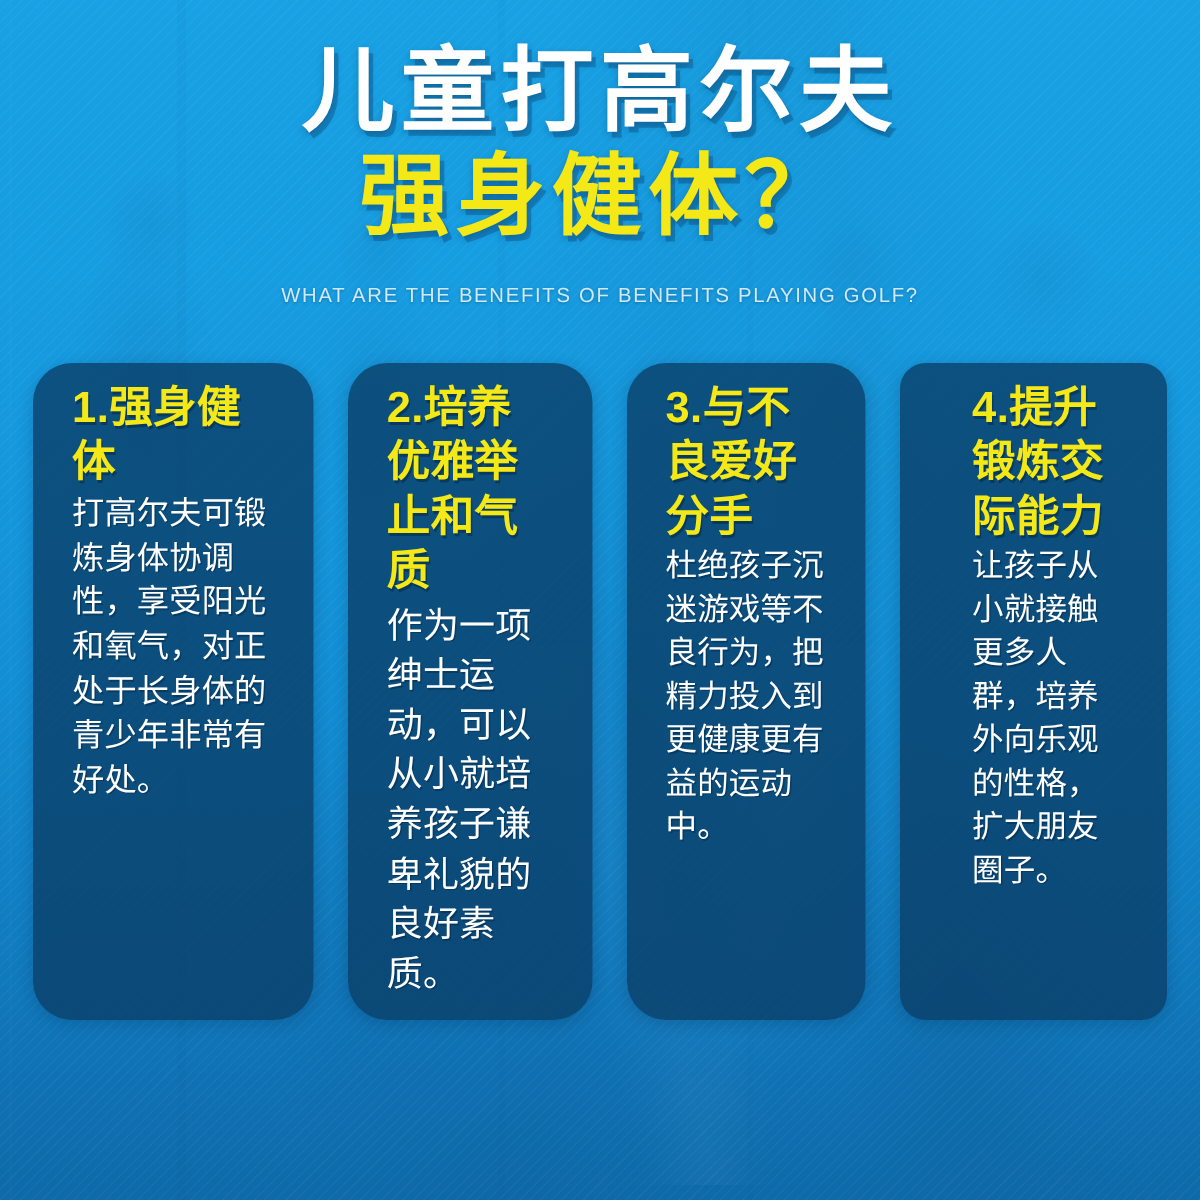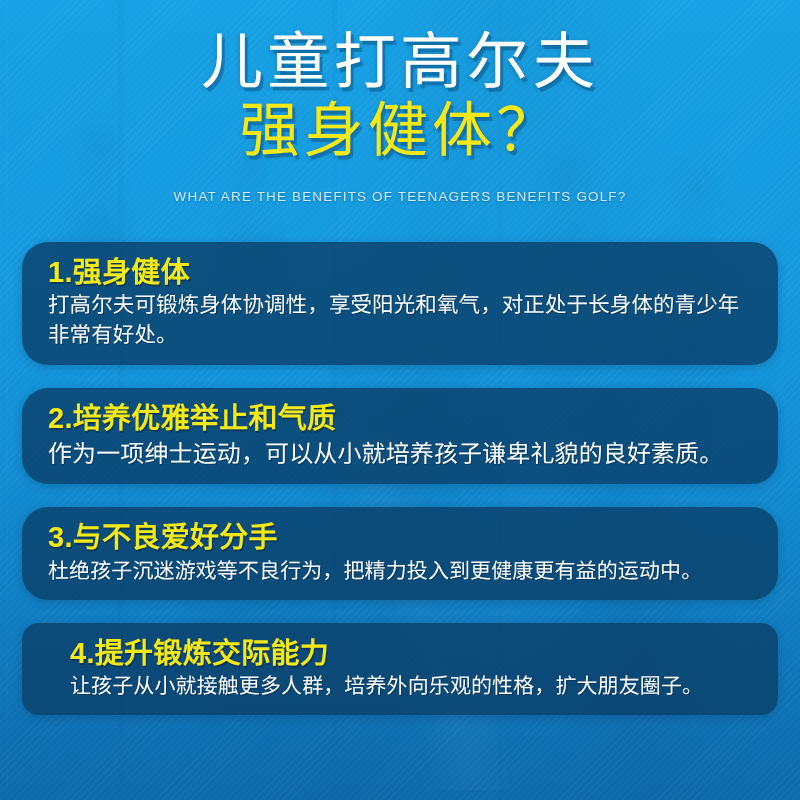--- a/index.html
+++ b/index.html
@@ -83,21 +83,21 @@
   }
 
   
   .header {
     position: relative;
     padding-top: 30px;
     text-align: center;
   }
   .title-line1, .title-line2 {
     margin: 0;
-    font-weight: 400;
+    font-weight: 700;
     letter-spacing: .07em;
     line-height: 1.04;
     white-space: nowrap;
   }
   .title-line1 {
     font-size: 62px;
     color: #ffffff;
     text-shadow: 3px 4px 0 rgba(5,50,92,.30), 0 2px 5px rgba(4,40,76,.28);
   }
   .title-line2 {
@@ -114,21 +114,21 @@
     color: #cfe9f9;
     text-shadow: 0 1px 2px rgba(4,42,78,.35);
   }
 
   
   .cards {
     position: relative;
     margin-top: 38px;
     padding: 0 22px;
     display: flex;
-    flex-direction: column;
+    flex-direction: row;
     gap: 23px;
   }
   .card {
     position: relative;
     background: rgba(10, 62, 104, .80);
     border-radius: 26px;
     padding: 12px 26px 14px 26px;
     box-shadow: 0 2px 10px rgba(3,34,64,.22);
   }
   .card-title {
@@ -166,21 +166,21 @@
 
   <div class="bg-photo"></div>
   <div class="bg-poles"></div>
   <div class="bg-streak"></div>
   <div class="bg-wash"></div>
   <div class="bg-texture"></div>
 
   <div class="header">
     <h1 class="title-line1">儿童打高尔夫</h1>
     <h1 class="title-line2">强身健体？</h1>
-    <p class="subtitle">WHAT ARE THE BENEFITS OF TEENAGERS BENEFITS GOLF?</p>
+    <p class="subtitle">WHAT ARE THE BENEFITS OF BENEFITS PLAYING GOLF?</p>
   </div>
 
   <div class="cards">
 
     <div class="card card-1">
       <h2 class="card-title">1.强身健体</h2>
       <p class="card-body">打高尔夫可锻炼身体协调性，享受阳光和氧气，对正处于长身体的青少年非常有好处。</p>
     </div>
 
     <div class="card card-2">

